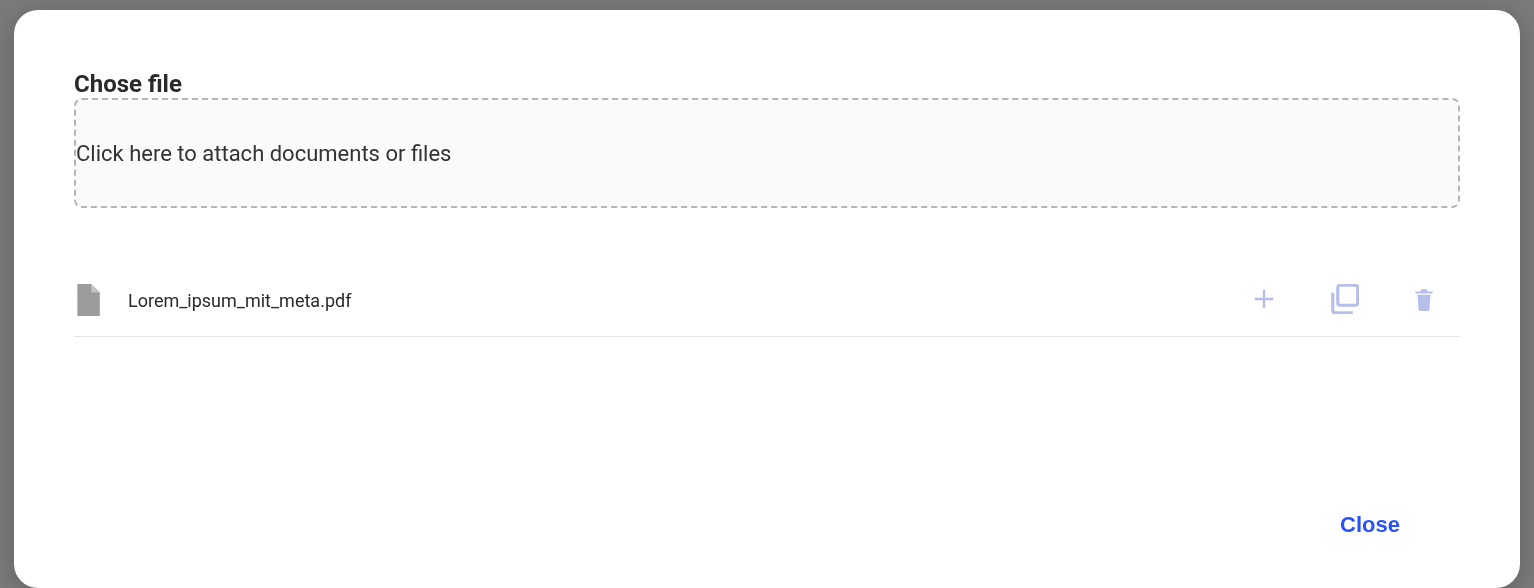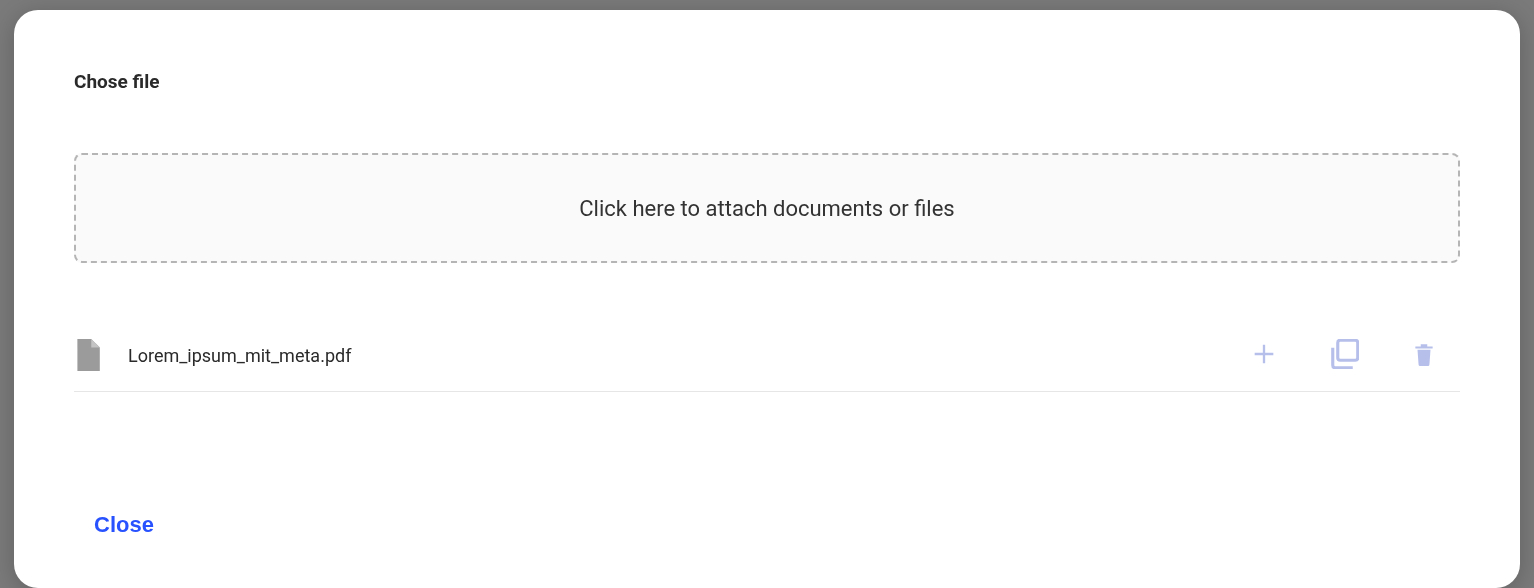--- a/index.html
+++ b/index.html
@@ -22,33 +22,32 @@
       right: 14px;
       bottom: 0;
       background: #fff;
       border-radius: 24px;
       padding: 60px 60px 40px 60px;
       box-shadow: 0 4px 24px rgba(0,0,0,0.2);
       display: flex;
       flex-direction: column;
     }
     .modal-title {
-      font-size: 19px;
+      font-size: 24px;
       font-weight: 700;
       color: #2a2a2a;
-      margin-bottom: 60px;
     }
     .dropzone {
       border: 2px dashed #b5b5b5;
       border-radius: 8px;
       background: #fafafa;
       height: 110px;
       display: flex;
       align-items: center;
-      justify-content: center;
+      justify-content: flex-start;
       cursor: pointer;
       margin-bottom: 60px;
     }
     .dropzone-text {
       font-size: 22px;
       color: #333333;
     }
     .file-row {
       display: flex;
       align-items: center;
@@ -79,21 +78,21 @@
       display: flex;
       align-items: center;
       justify-content: center;
       padding: 0;
       width: 32px;
       height: 32px;
     }
     .footer {
       margin-top: auto;
       display: flex;
-      justify-content: flex-start;
+      justify-content: flex-end;
       padding-top: 40px;
       padding-right: 40px;
     }
     .close-btn {
       background: none;
       border: none;
       color: #2952ff;
       font-size: 22px;
       font-weight: 700;
       cursor: pointer;

